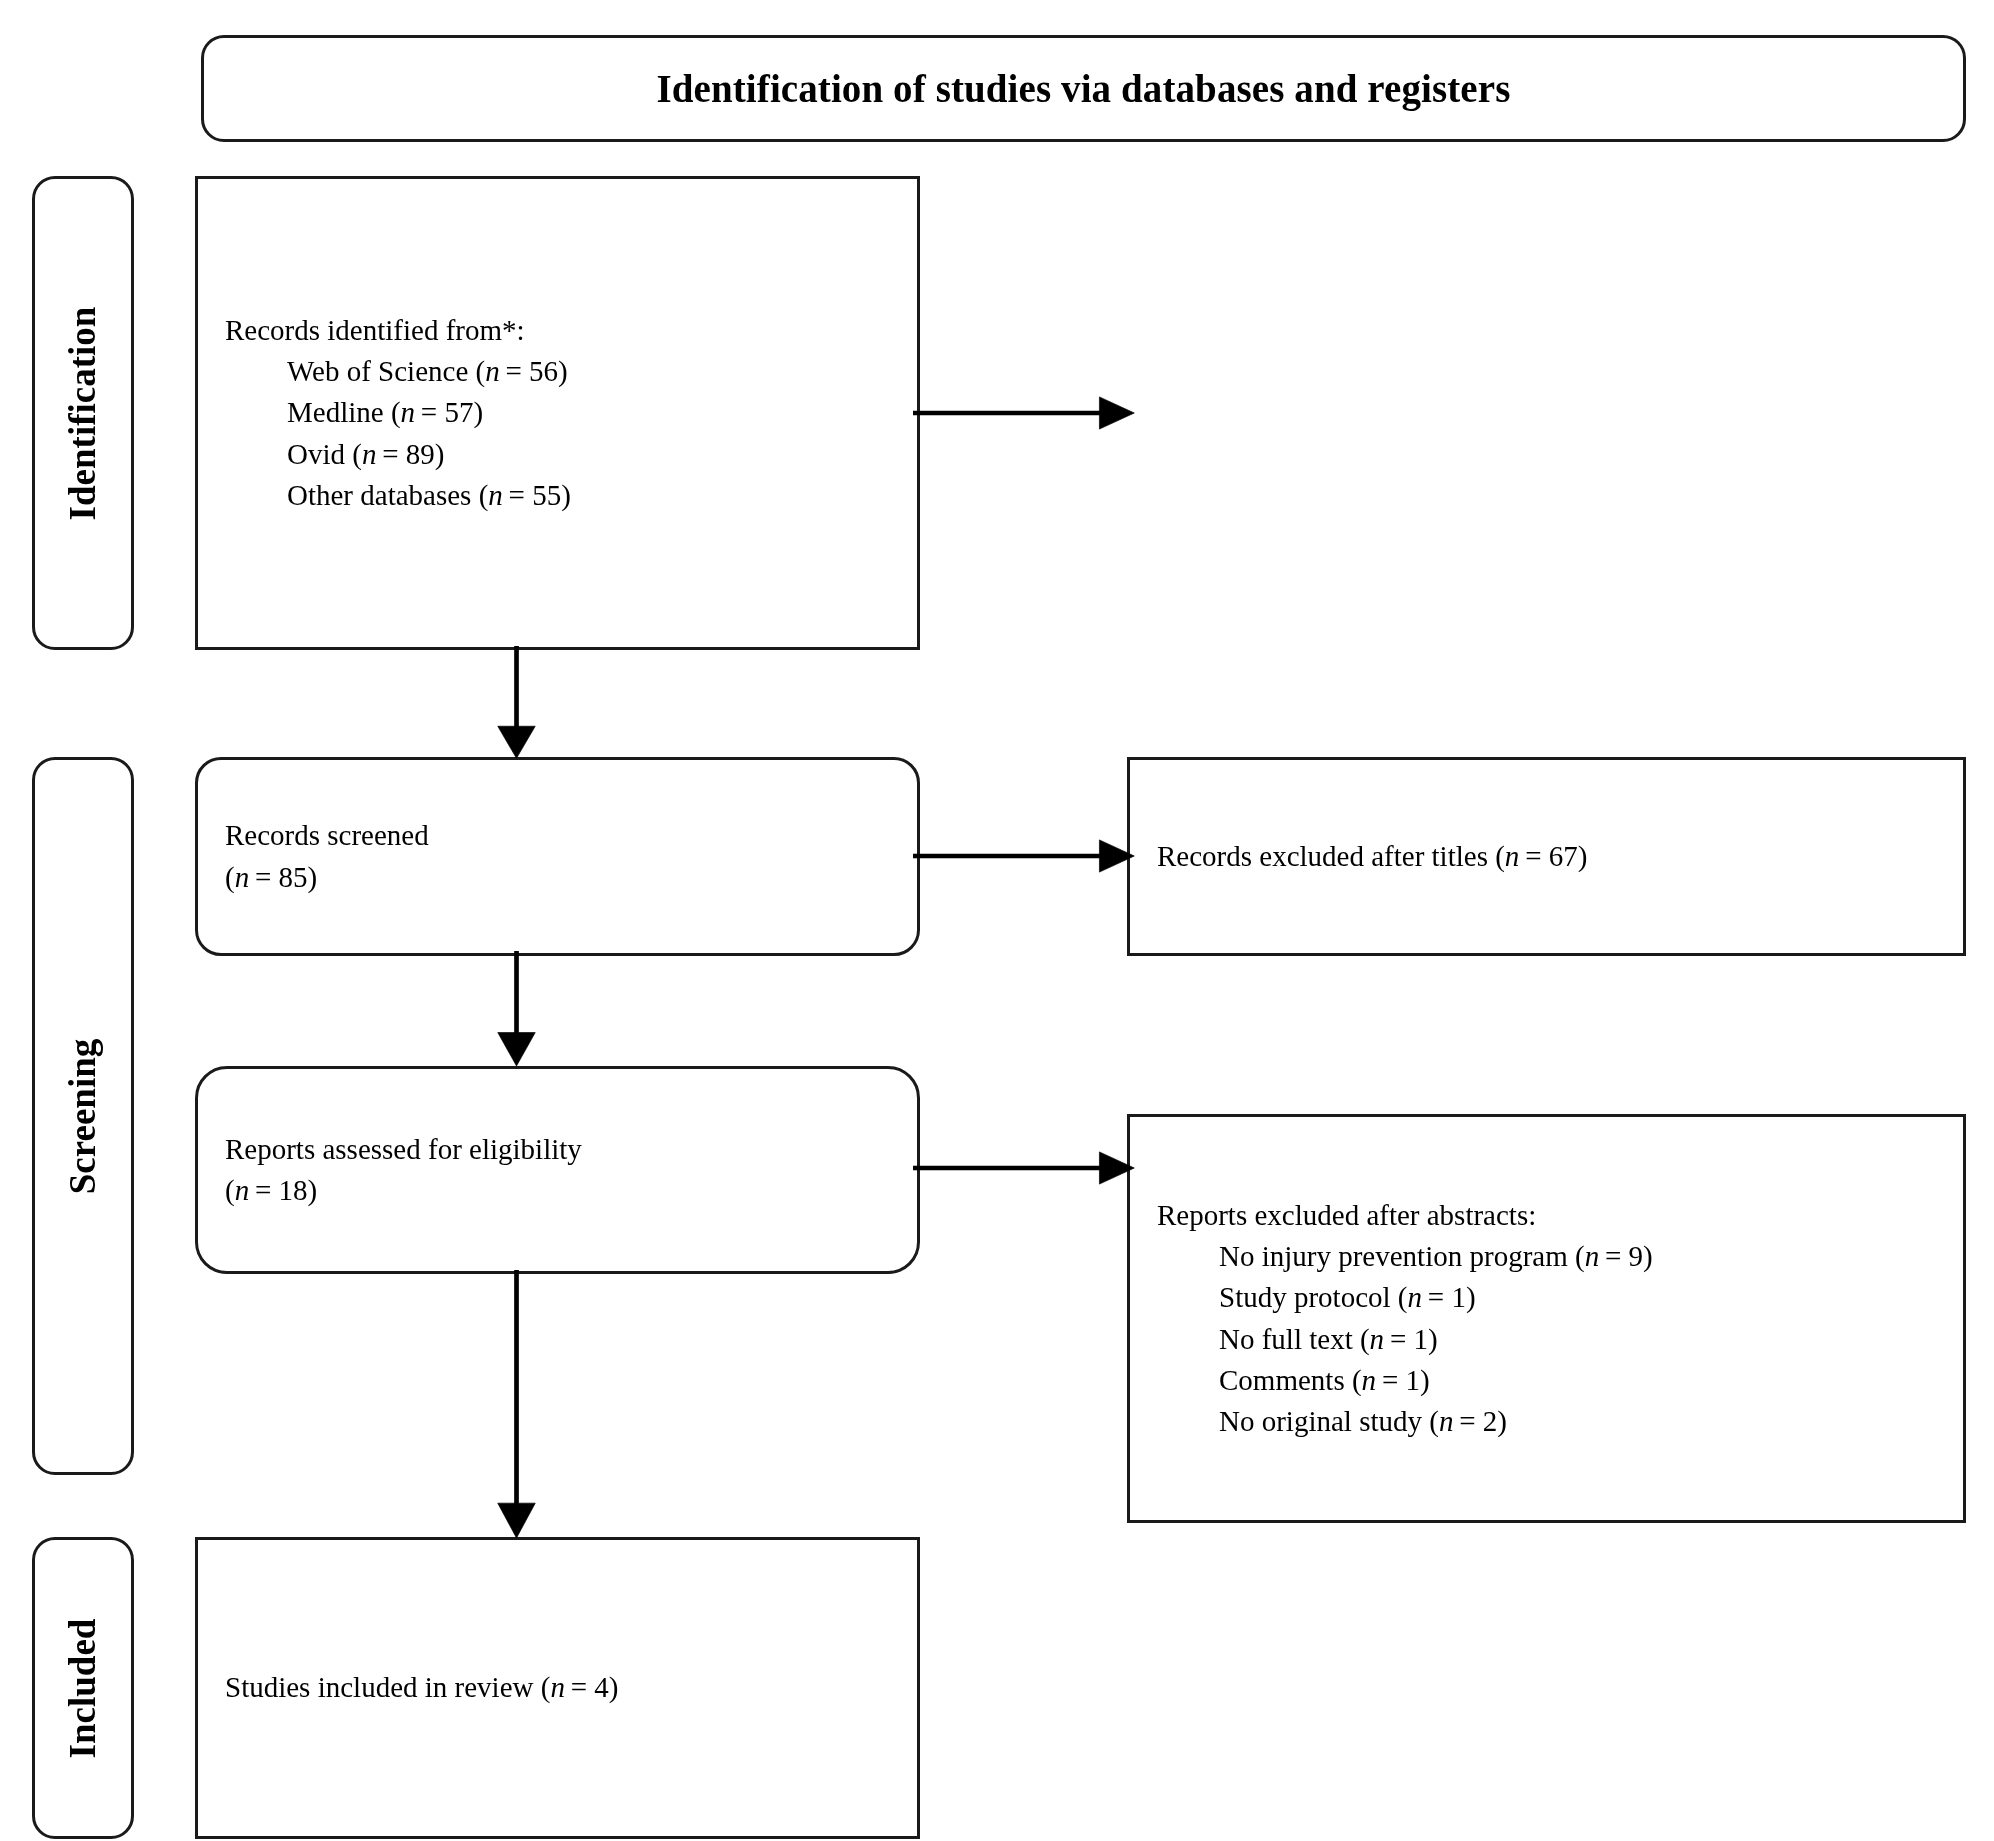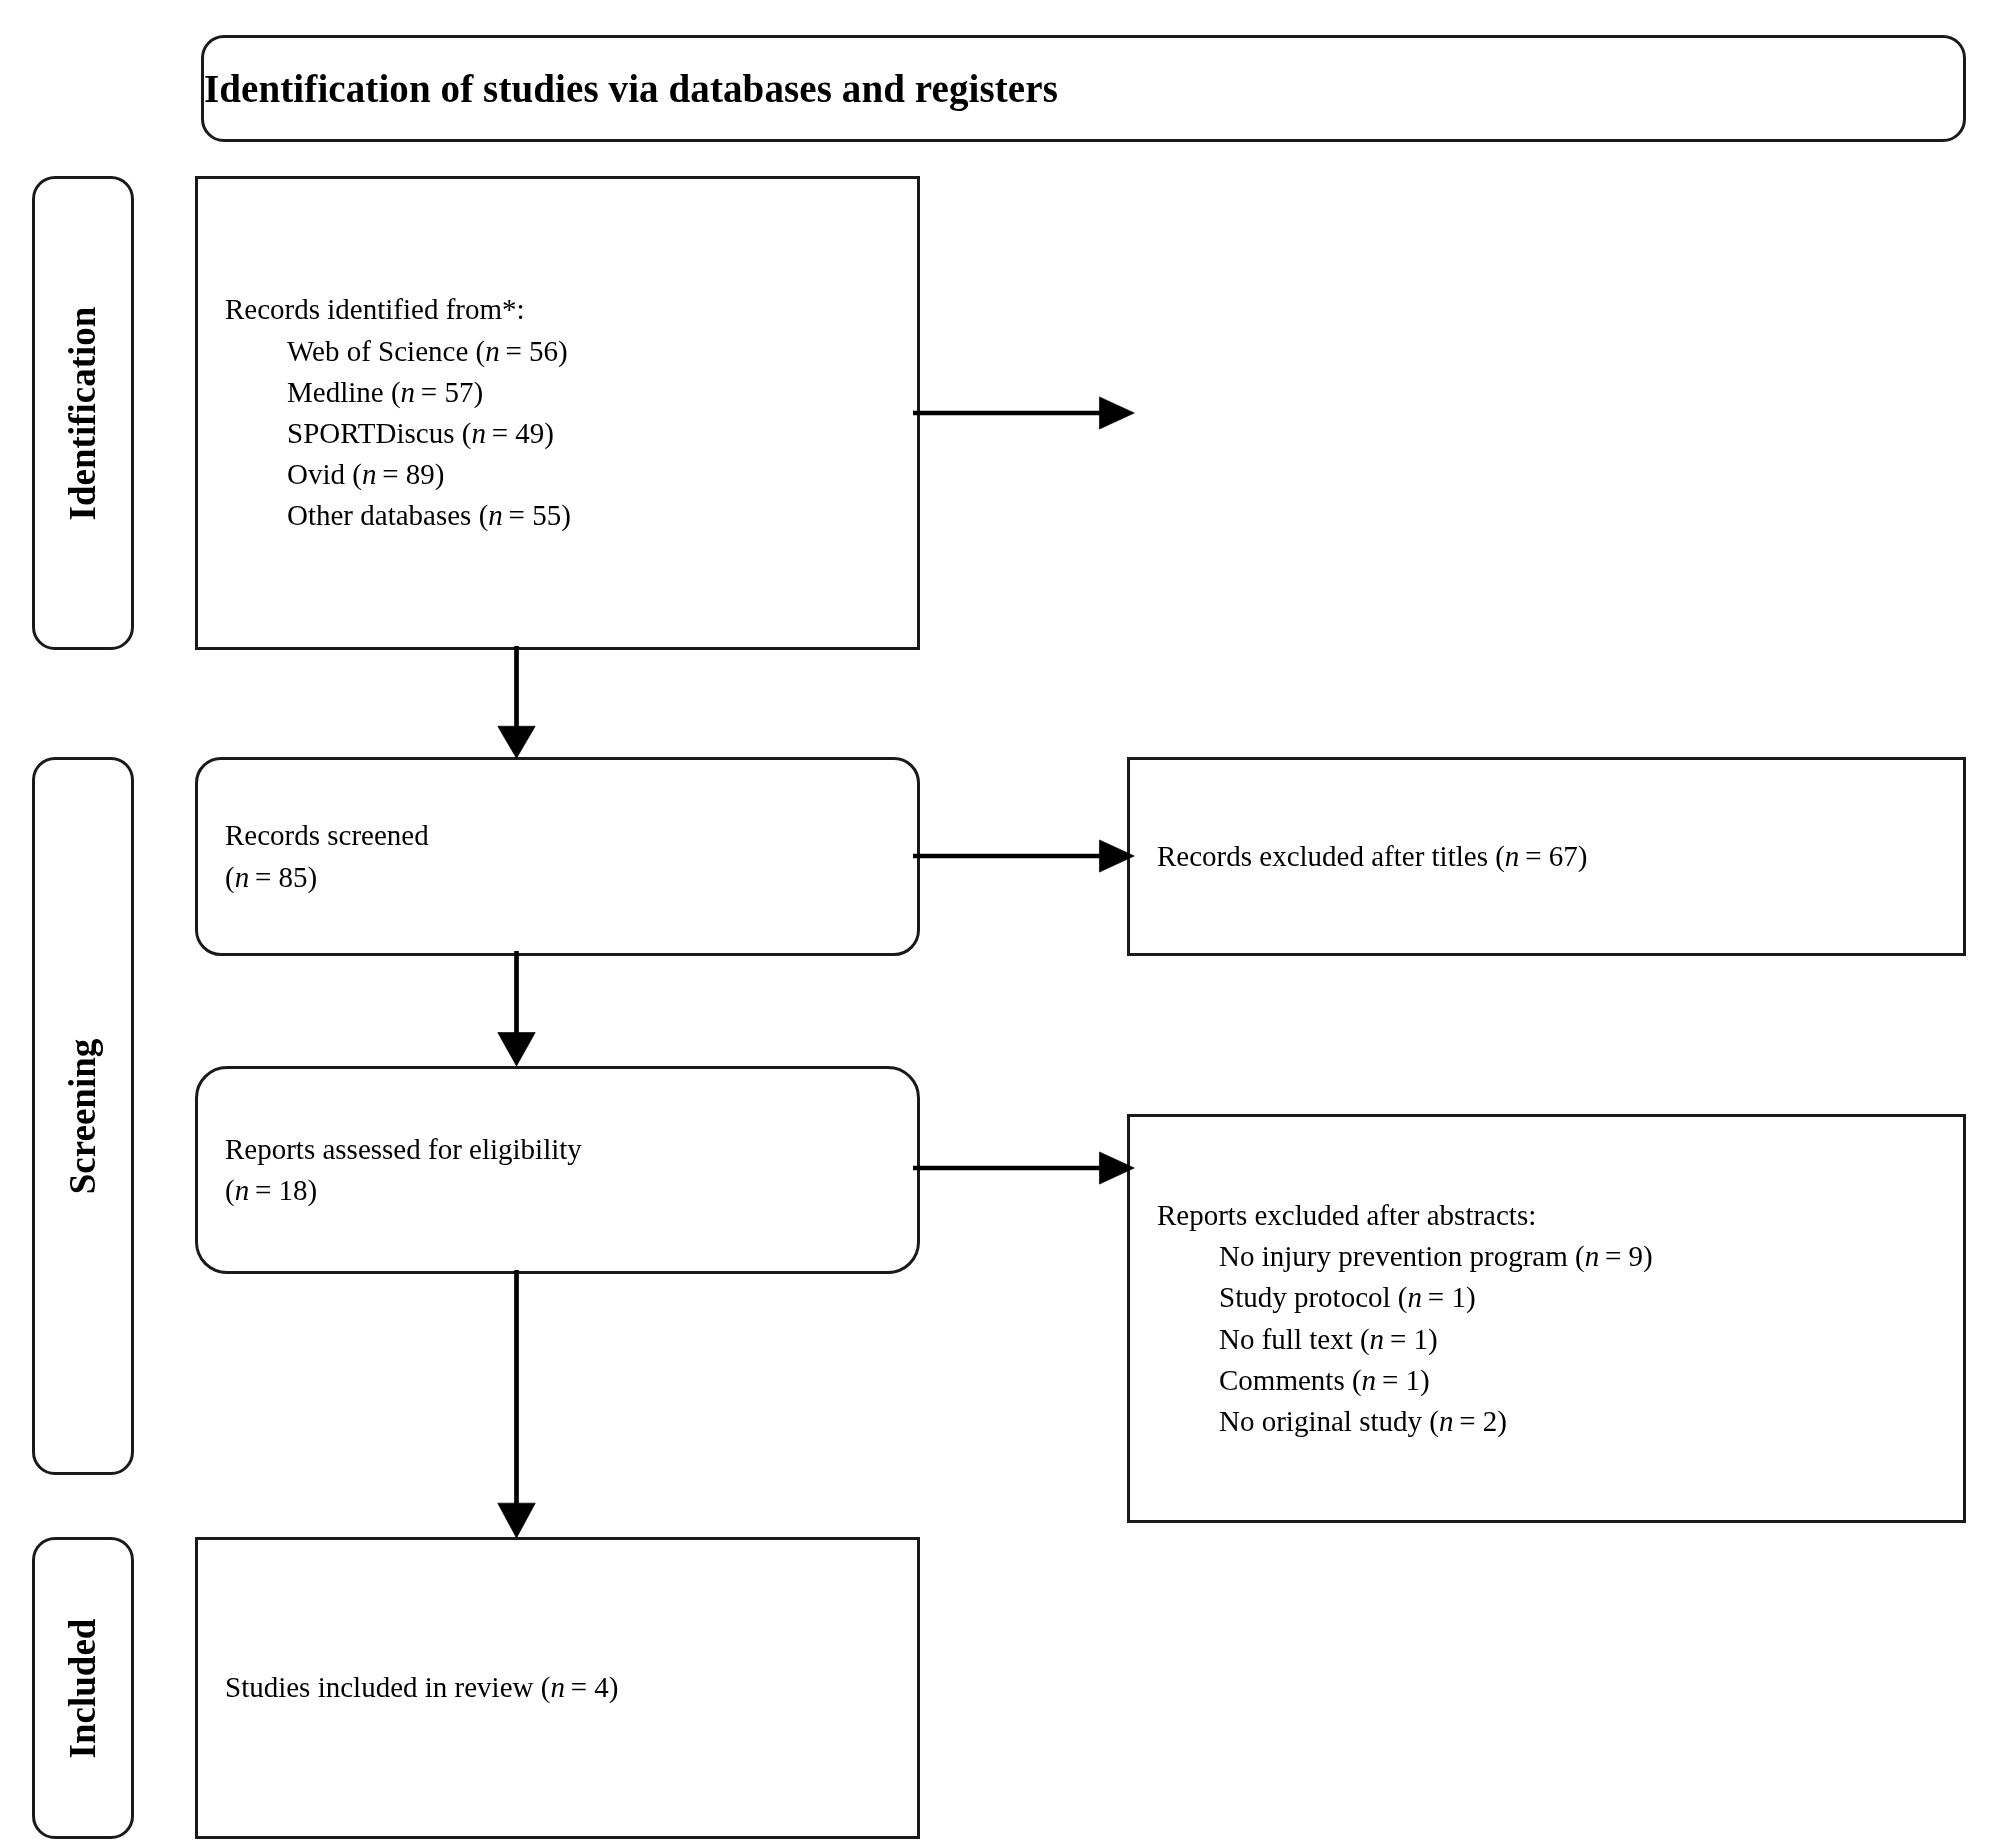--- a/index.html
+++ b/index.html
@@ -32,21 +32,21 @@
   }
 
   
   #header-banner {
     left: 201px;
     top: 35px;
     width: 1765px;
     height: 107px;
     display: flex;
     align-items: center;
-    justify-content: flex-start;
+    justify-content: center;
   }
   #header-title {
     font-size: 39px;
     font-weight: bold;
     letter-spacing: 0.1px;
     white-space: nowrap;
   }
 
   
   .phase-label {
@@ -125,21 +125,20 @@
     <span>Screening</span>
   </div>
   <div class="phase-label" id="phase-included">
     <span>Included</span>
   </div>
 
   <div class="box content-box" id="box-identified">
     <div class="line">Records identified from*:</div>
     <div class="line indent">Web of Science (<i>n</i> = 56)</div>
     <div class="line indent">Medline (<i>n</i> = 57)</div>
-    <div class="line indent">SPORTDiscus (<i>n</i> = 49)</div>
     <div class="line indent">Ovid (<i>n</i> = 89)</div>
     <div class="line indent">Other databases (<i>n</i> = 55)</div>
   </div>
 
 
   <div class="box content-box" id="box-screened">
     <div class="line">Records screened</div>
     <div class="line">(<i>n</i> = 85)</div>
   </div>
 

